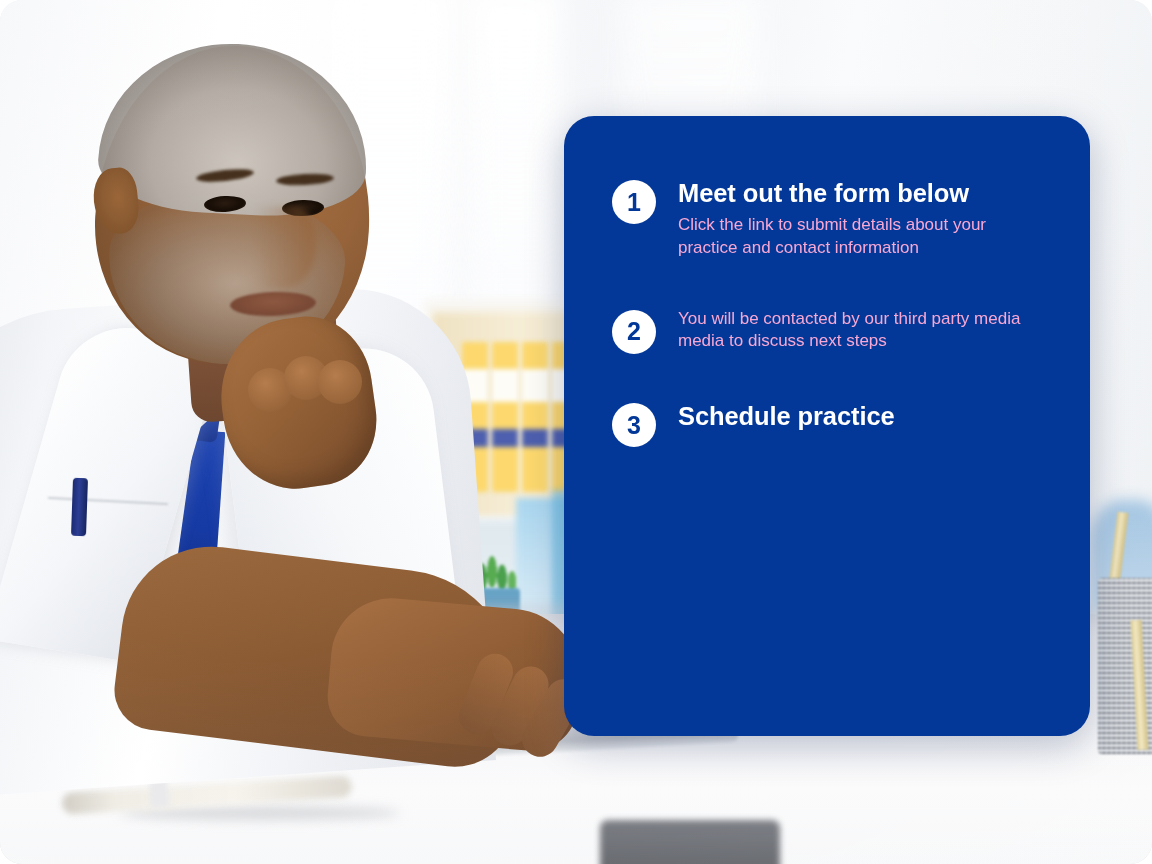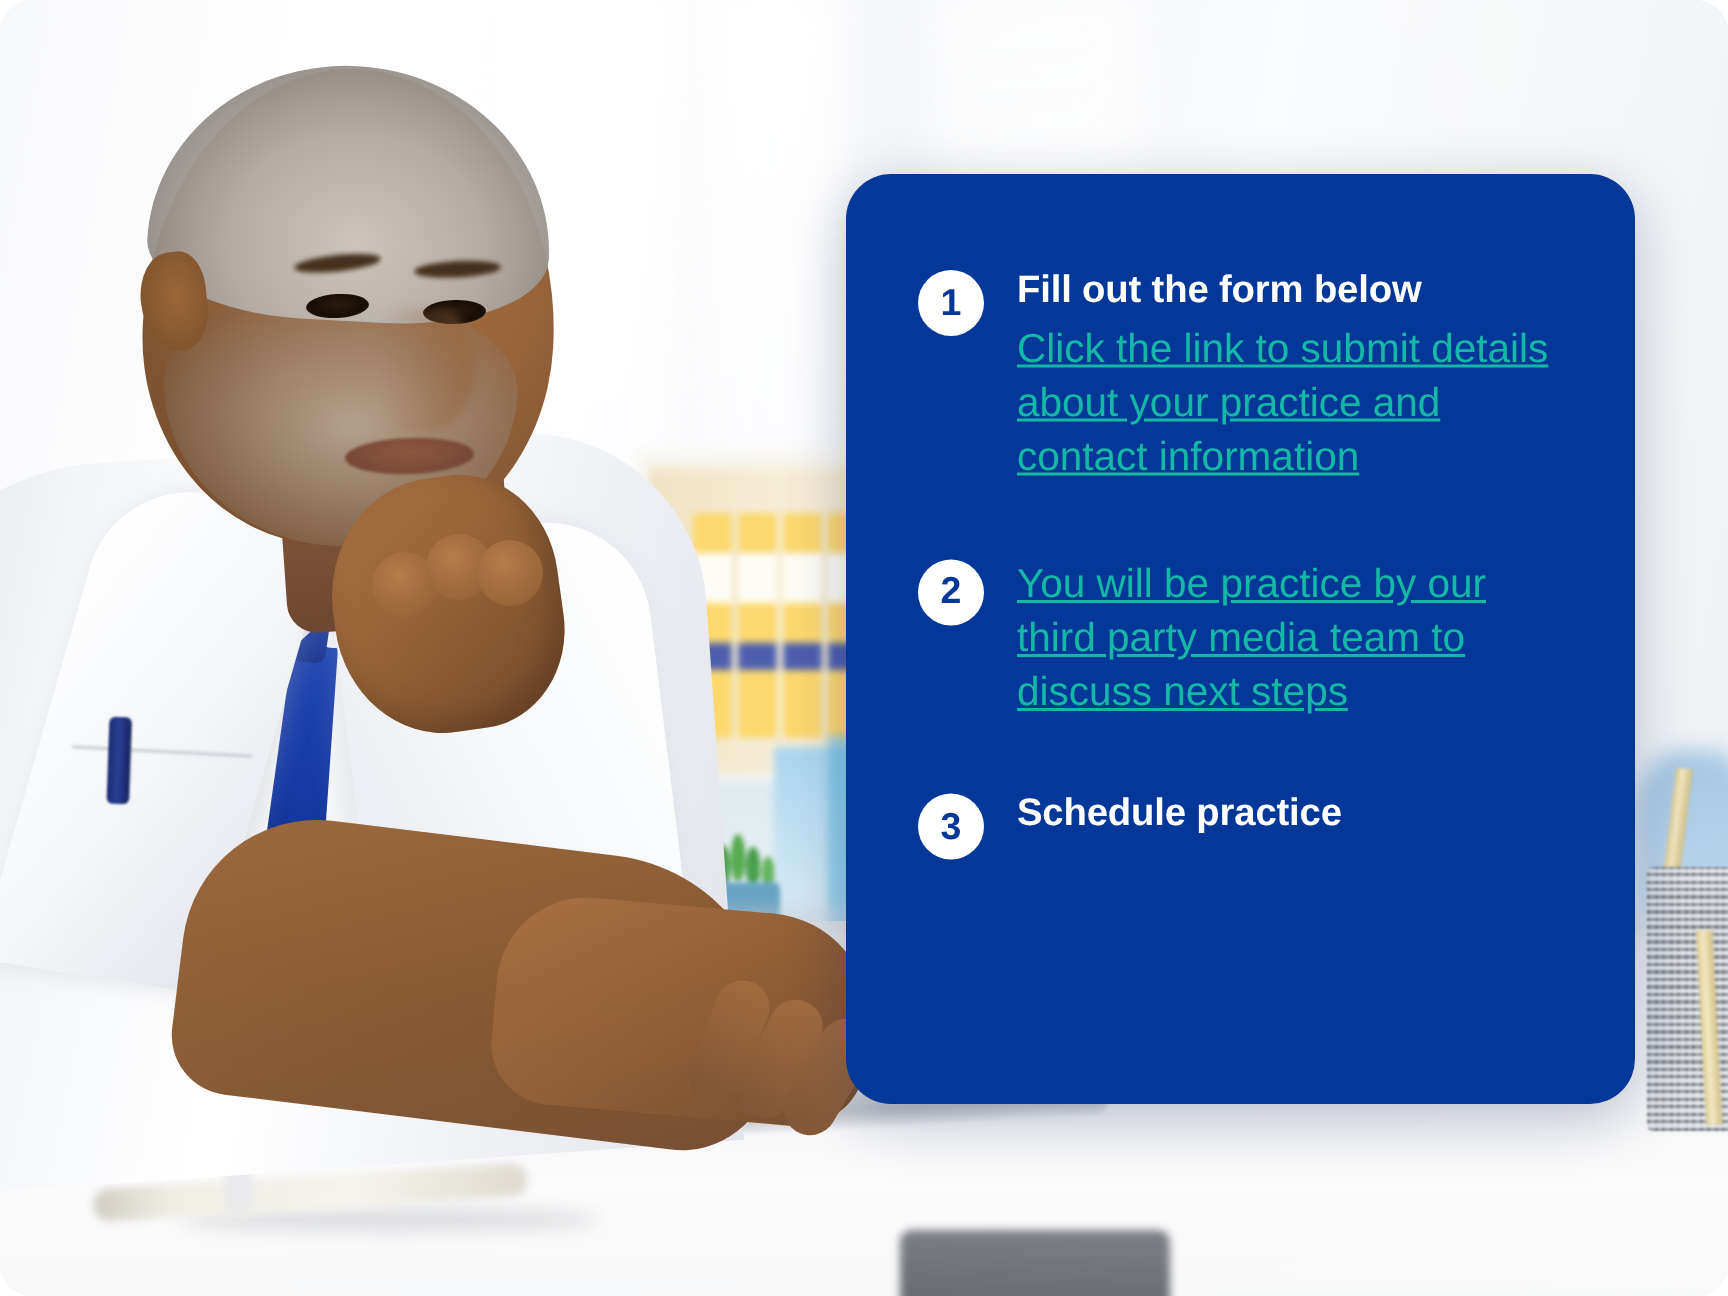--- a/index.html
+++ b/index.html
@@ -509,25 +509,24 @@
   .step-title {
     margin: 0 0 6px 0;
     font-size: 25.5px;
     font-weight: bold;
     color: #ffffff;
     line-height: 1.18;
     letter-spacing: -.1px;
   }
   .step-desc {
     margin: 0;
-    font-size: 27px;
-    color: #14b8a6;
+    font-size: 17px;
+    color: #f9a8d4;
     line-height: 1.34;
     max-width: 360px;
-    text-decoration: underline;
   }
 
   .step-2 { margin-top: 48px; }
   .step-3 { margin-top: 48px; }
 </style>
 </head>
 <body>
 
 <div class="canvas">
 
@@ -607,27 +606,27 @@
       <div class="finger f3"></div>
     </div>
 
     <div class="vignette"></div>
   </div>
 
   <div class="steps-card">
 
     <div class="step step-1">
       <div class="step-badge">1</div>
-      <h3 class="step-title">Fill out the form below</h3>
+      <h3 class="step-title">Meet out the form below</h3>
       <p class="step-desc">Click the link to submit details about your practice and contact information</p>
     </div>
 
     <div class="step step-2">
       <div class="step-badge">2</div>
-      <p class="step-desc">You will be practice by our third party media team to discuss next steps</p>
+      <p class="step-desc">You will be contacted by our third party media media to discuss next steps</p>
     </div>
 
     <div class="step step-3">
       <div class="step-badge">3</div>
       <h3 class="step-title">Schedule practice</h3>
     </div>
 
   </div>
 
 </div>

